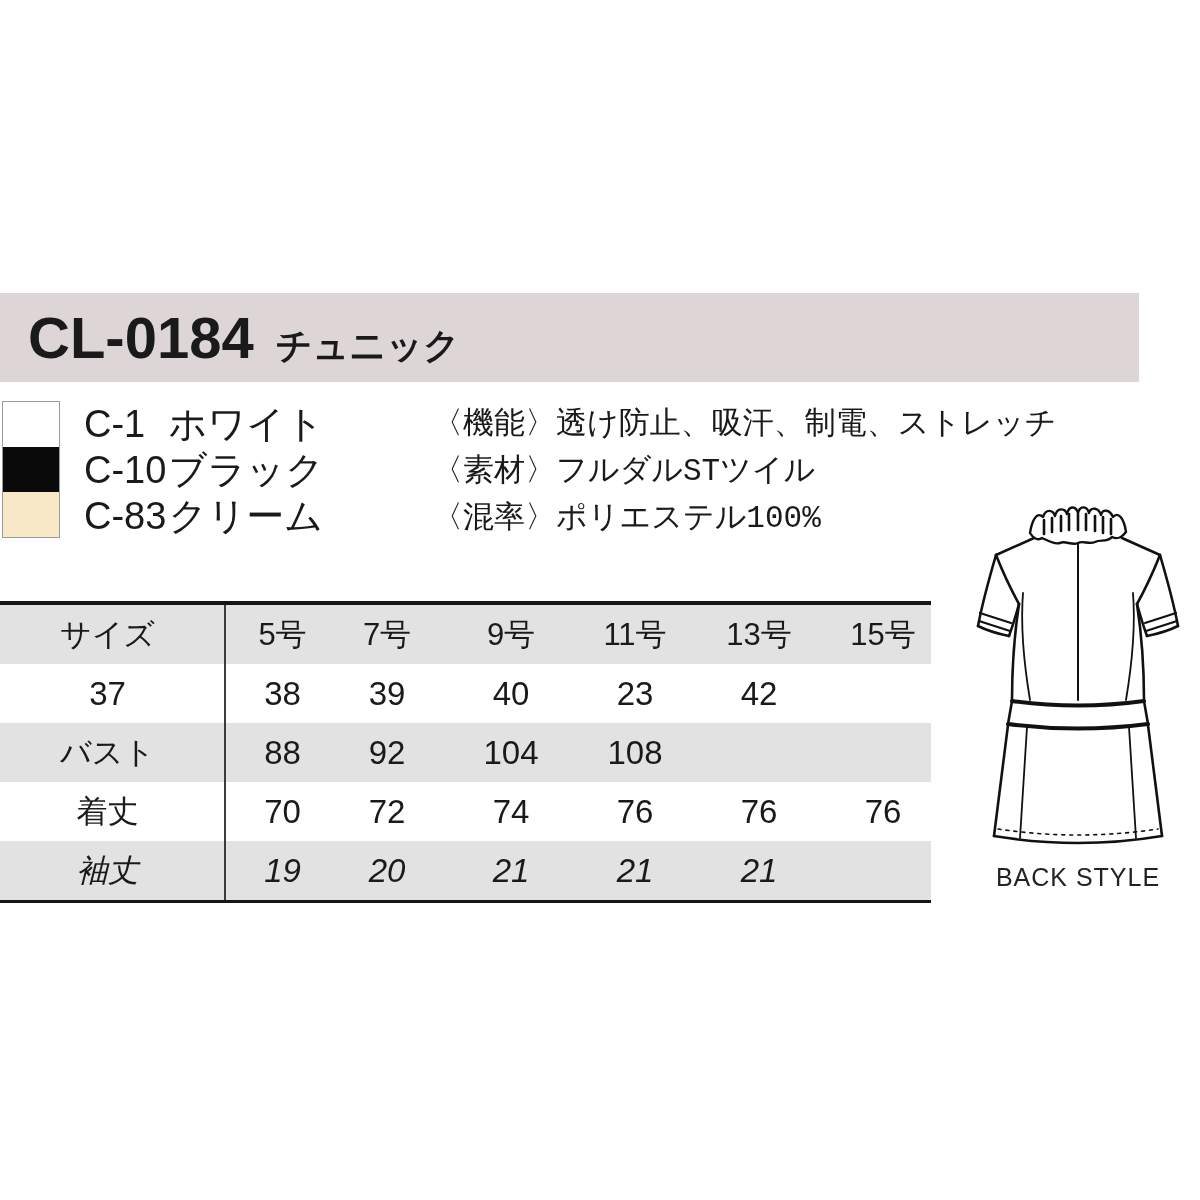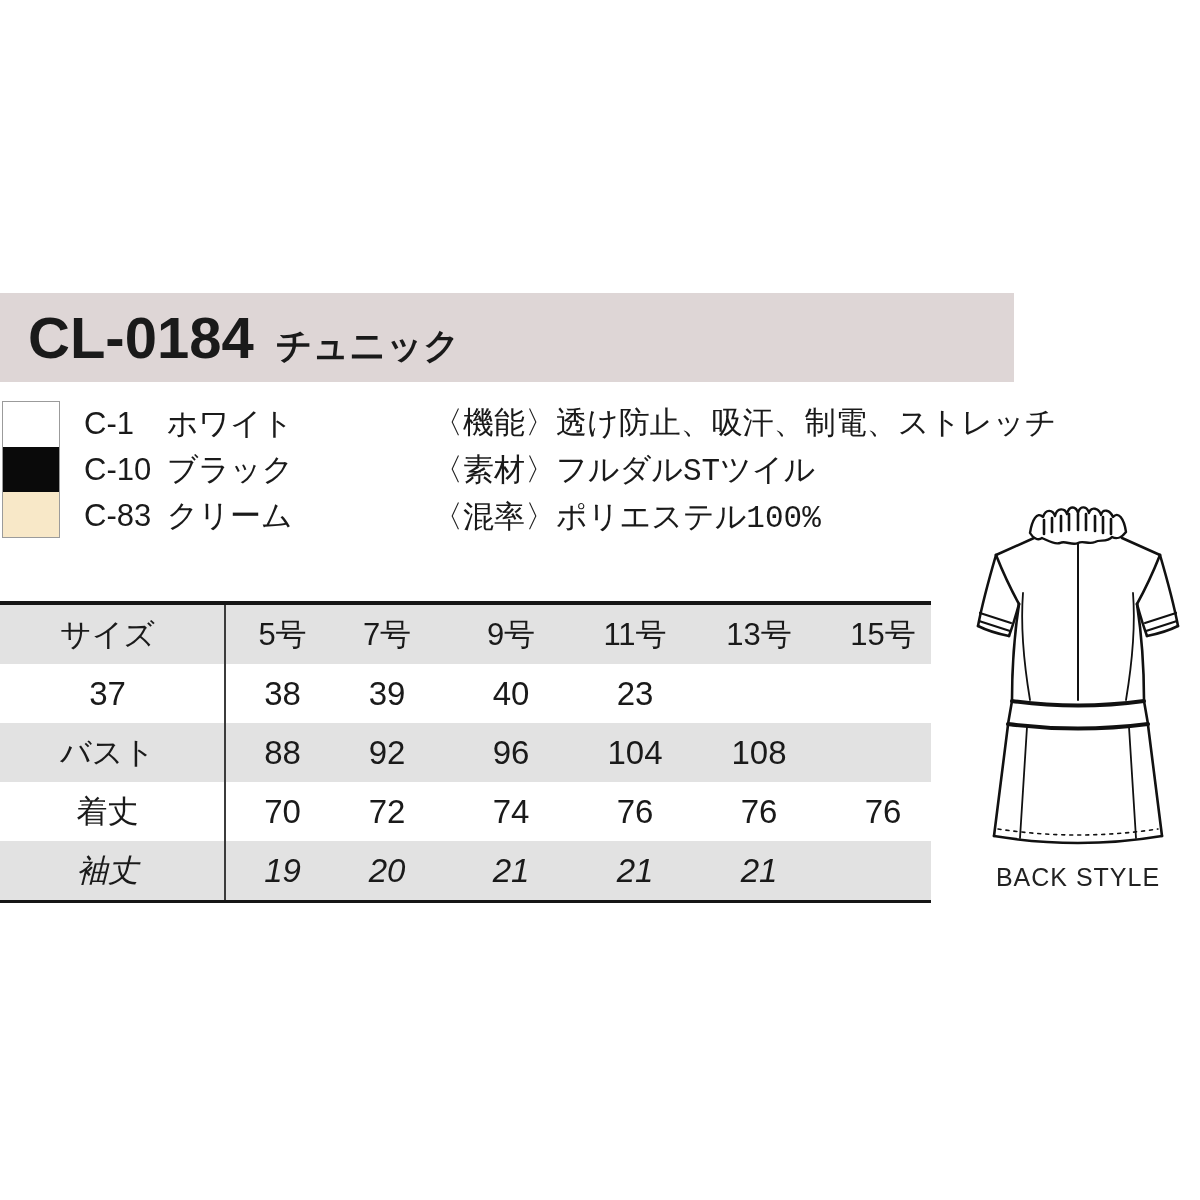--- a/index.html
+++ b/index.html
@@ -3,33 +3,33 @@
 <meta charset="utf-8">
 <style>
   html,body{margin:0;padding:0;background:#ffffff;}
   .canvas{
     position:relative;width:1200px;height:1200px;background:#ffffff;
     font-family:"Liberation Sans","DejaVu Sans",sans-serif;color:#1a1a1a;overflow:hidden;
   }
 
   
   .title-band{
-    position:absolute;left:0;top:293px;width:1014px;height:89px;
+    position:absolute;left:0;top:293px;width:1139px;height:89px;
     line-height:89px;white-space:nowrap;padding-left:28px;box-sizing:border-box;
   }
   .product-code{font-size:58px;font-weight:bold;letter-spacing:0px;}
   .product-name{font-size:36px;font-weight:bold;margin-left:22px;}
 
   
   .swatches{position:absolute;left:2px;top:401px;width:56px;border:1px solid #9b9b9b;}
   .swatch{height:45px;}
 
   
   .color-labels{position:absolute;left:84px;top:401px;}
-  .color-row{height:46px;line-height:46px;font-size:31px;white-space:nowrap;}
+  .color-row{height:46px;line-height:46px;font-size:38px;white-space:nowrap;}
   .ccode{display:inline-block;width:74px;}
 
   
   .specs{position:absolute;left:432px;top:401px;}
   .spec-row{height:47px;line-height:47px;font-size:31px;white-space:nowrap;font-family:Liberation Mono, monospace;}
 
   
   .size-table{
     position:absolute;left:0;top:601px;width:931px;
     border-top:4px solid #161616;border-bottom:3px solid #161616;
@@ -100,26 +100,26 @@
       <div class="tcell">11号</div>
       <div class="tcell">13号</div>
       <div class="tcell">15号</div>
     </div>
     <div class="trow">
       <div class="tcell num">37</div>
       <div class="tcell num">38</div>
       <div class="tcell num">39</div>
       <div class="tcell num">40</div>
       <div class="tcell num">23</div>
+      <div class="tcell num">42</div>
     </div>
     <div class="trow" style="background-color: rgb(226, 226, 226);">
       <div class="tcell">バスト</div>
       <div class="tcell num">88</div>
       <div class="tcell num">92</div>
-      <div class="tcell num">96</div>
       <div class="tcell num">104</div>
       <div class="tcell num">108</div>
     </div>
     <div class="trow">
       <div class="tcell">着丈</div>
       <div class="tcell num">70</div>
       <div class="tcell num">72</div>
       <div class="tcell num">74</div>
       <div class="tcell num">76</div>
       <div class="tcell num">76</div>

